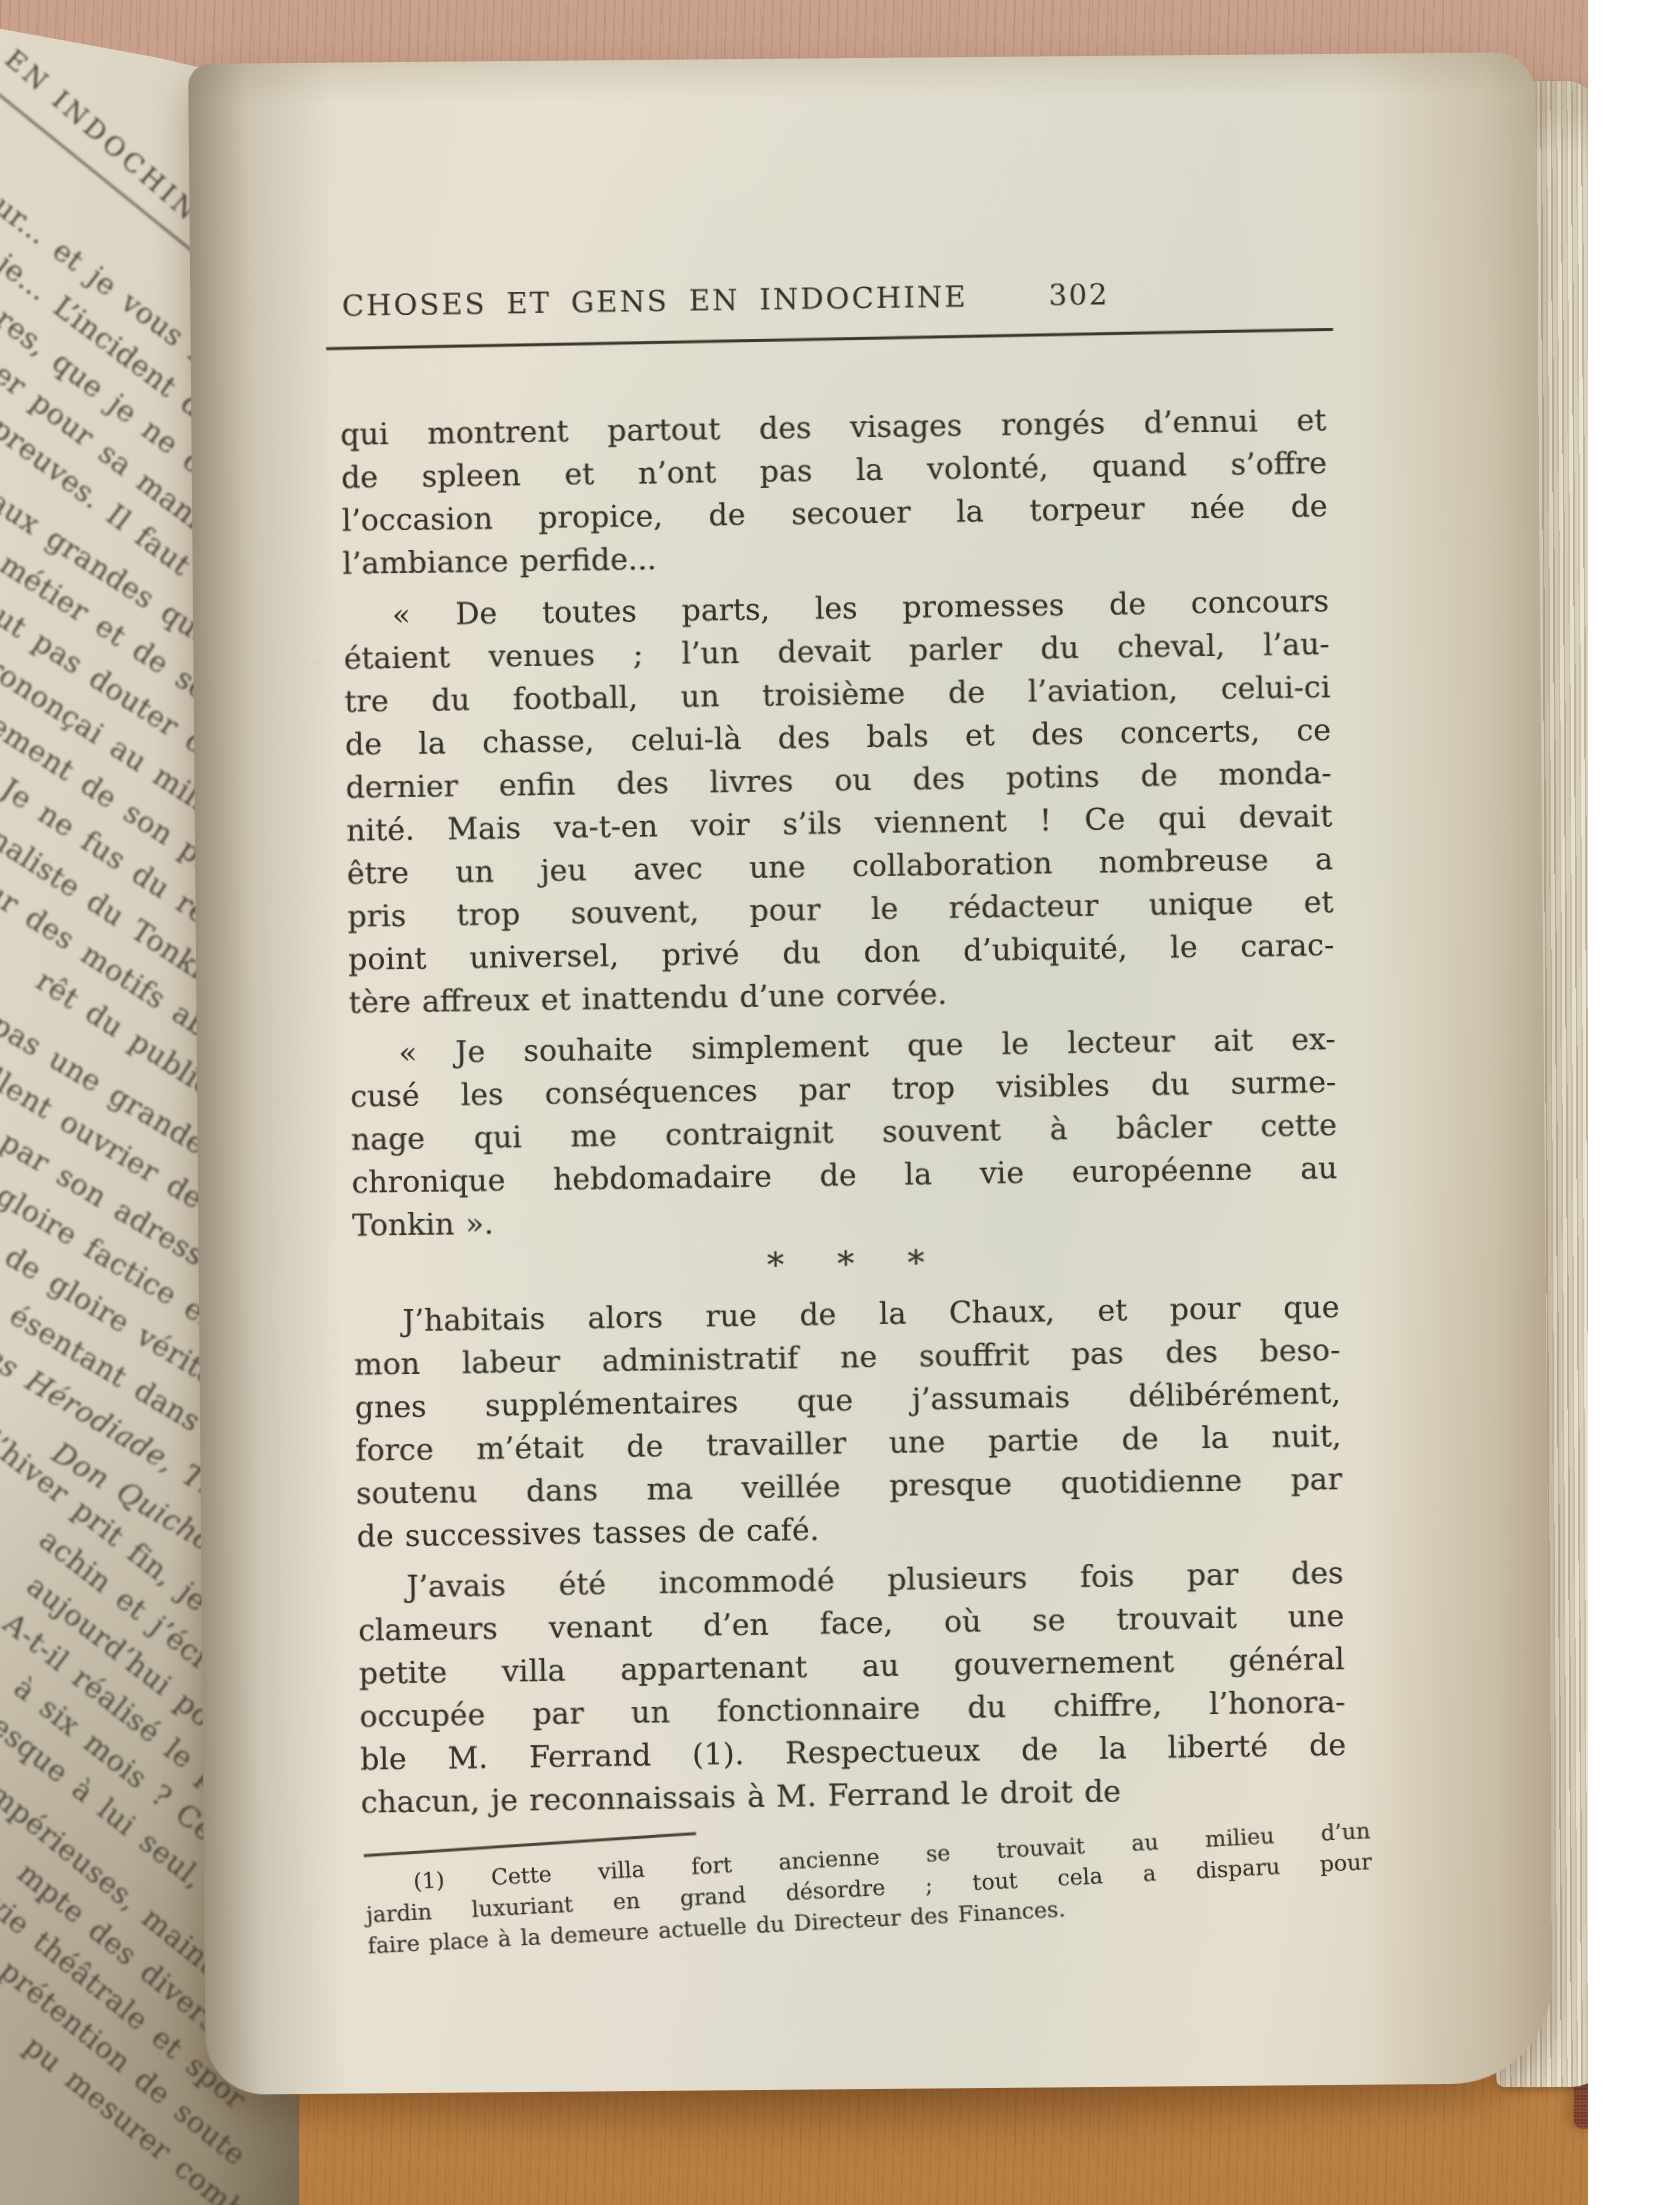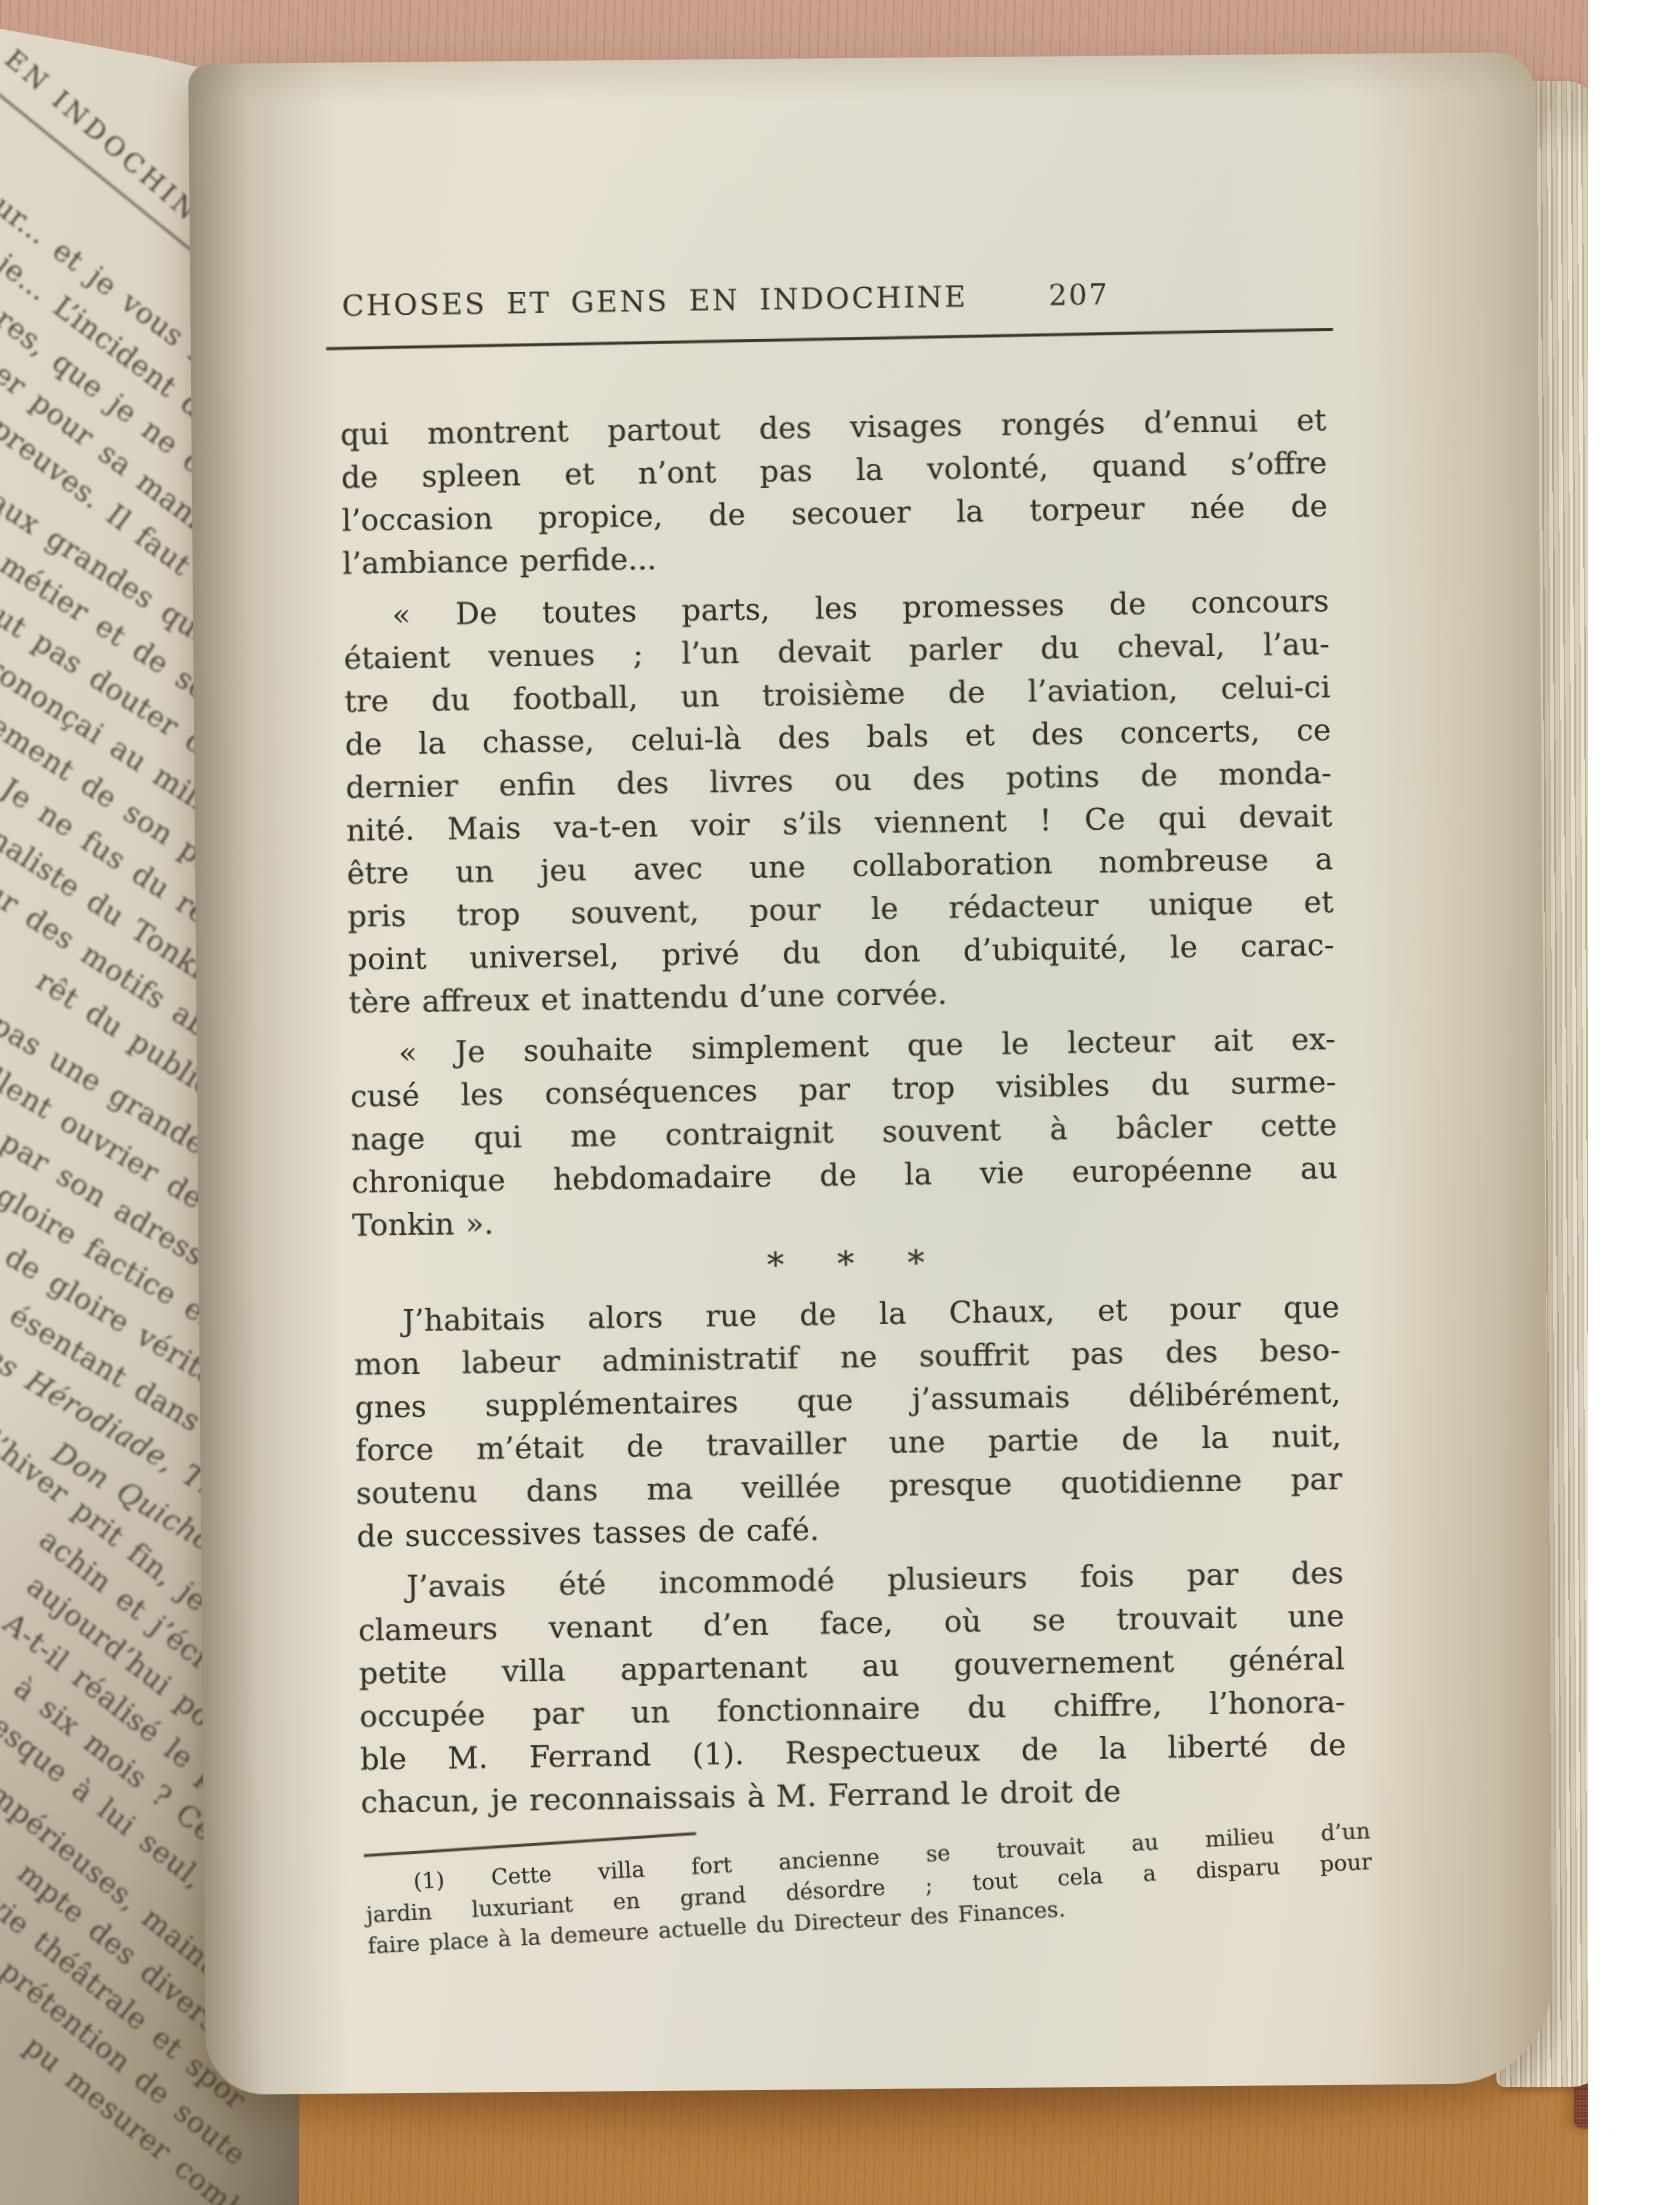--- a/index.html
+++ b/index.html
@@ -185,21 +185,21 @@
         <div class="lp-frag" style="top: 2086px; left: -421px; transform: rotate(39deg);">vie théâtrale et spor</div>
         <div class="lp-frag" style="top: 2142px; left: -421px; transform: rotate(39deg);">prétention de soute</div>
         <div class="lp-frag" style="top: 2198px; left: -421px; transform: rotate(39deg);">pu mesurer comb</div>
       </div>
   </div>
 
   <div class="right-page">
     <div class="page-inner">
       <div class="header-row">
         <span class="header-title">CHOSES ET GENS EN INDOCHINE</span>
-        <span class="header-num">207</span>
+        <span class="header-num">302</span>
       </div>
       <div class="header-rule"></div>
 
       <div class="body-text">
 
       <div class="para">
             <div class="line">qui montrent partout des visages rongés d’ennui et</div>
             <div class="line">de spleen et n’ont pas la volonté, quand s’offre</div>
             <div class="line">l’occasion propice, de secouer la torpeur née de</div>
             <div class="line last">l’ambiance perfide...</div>

